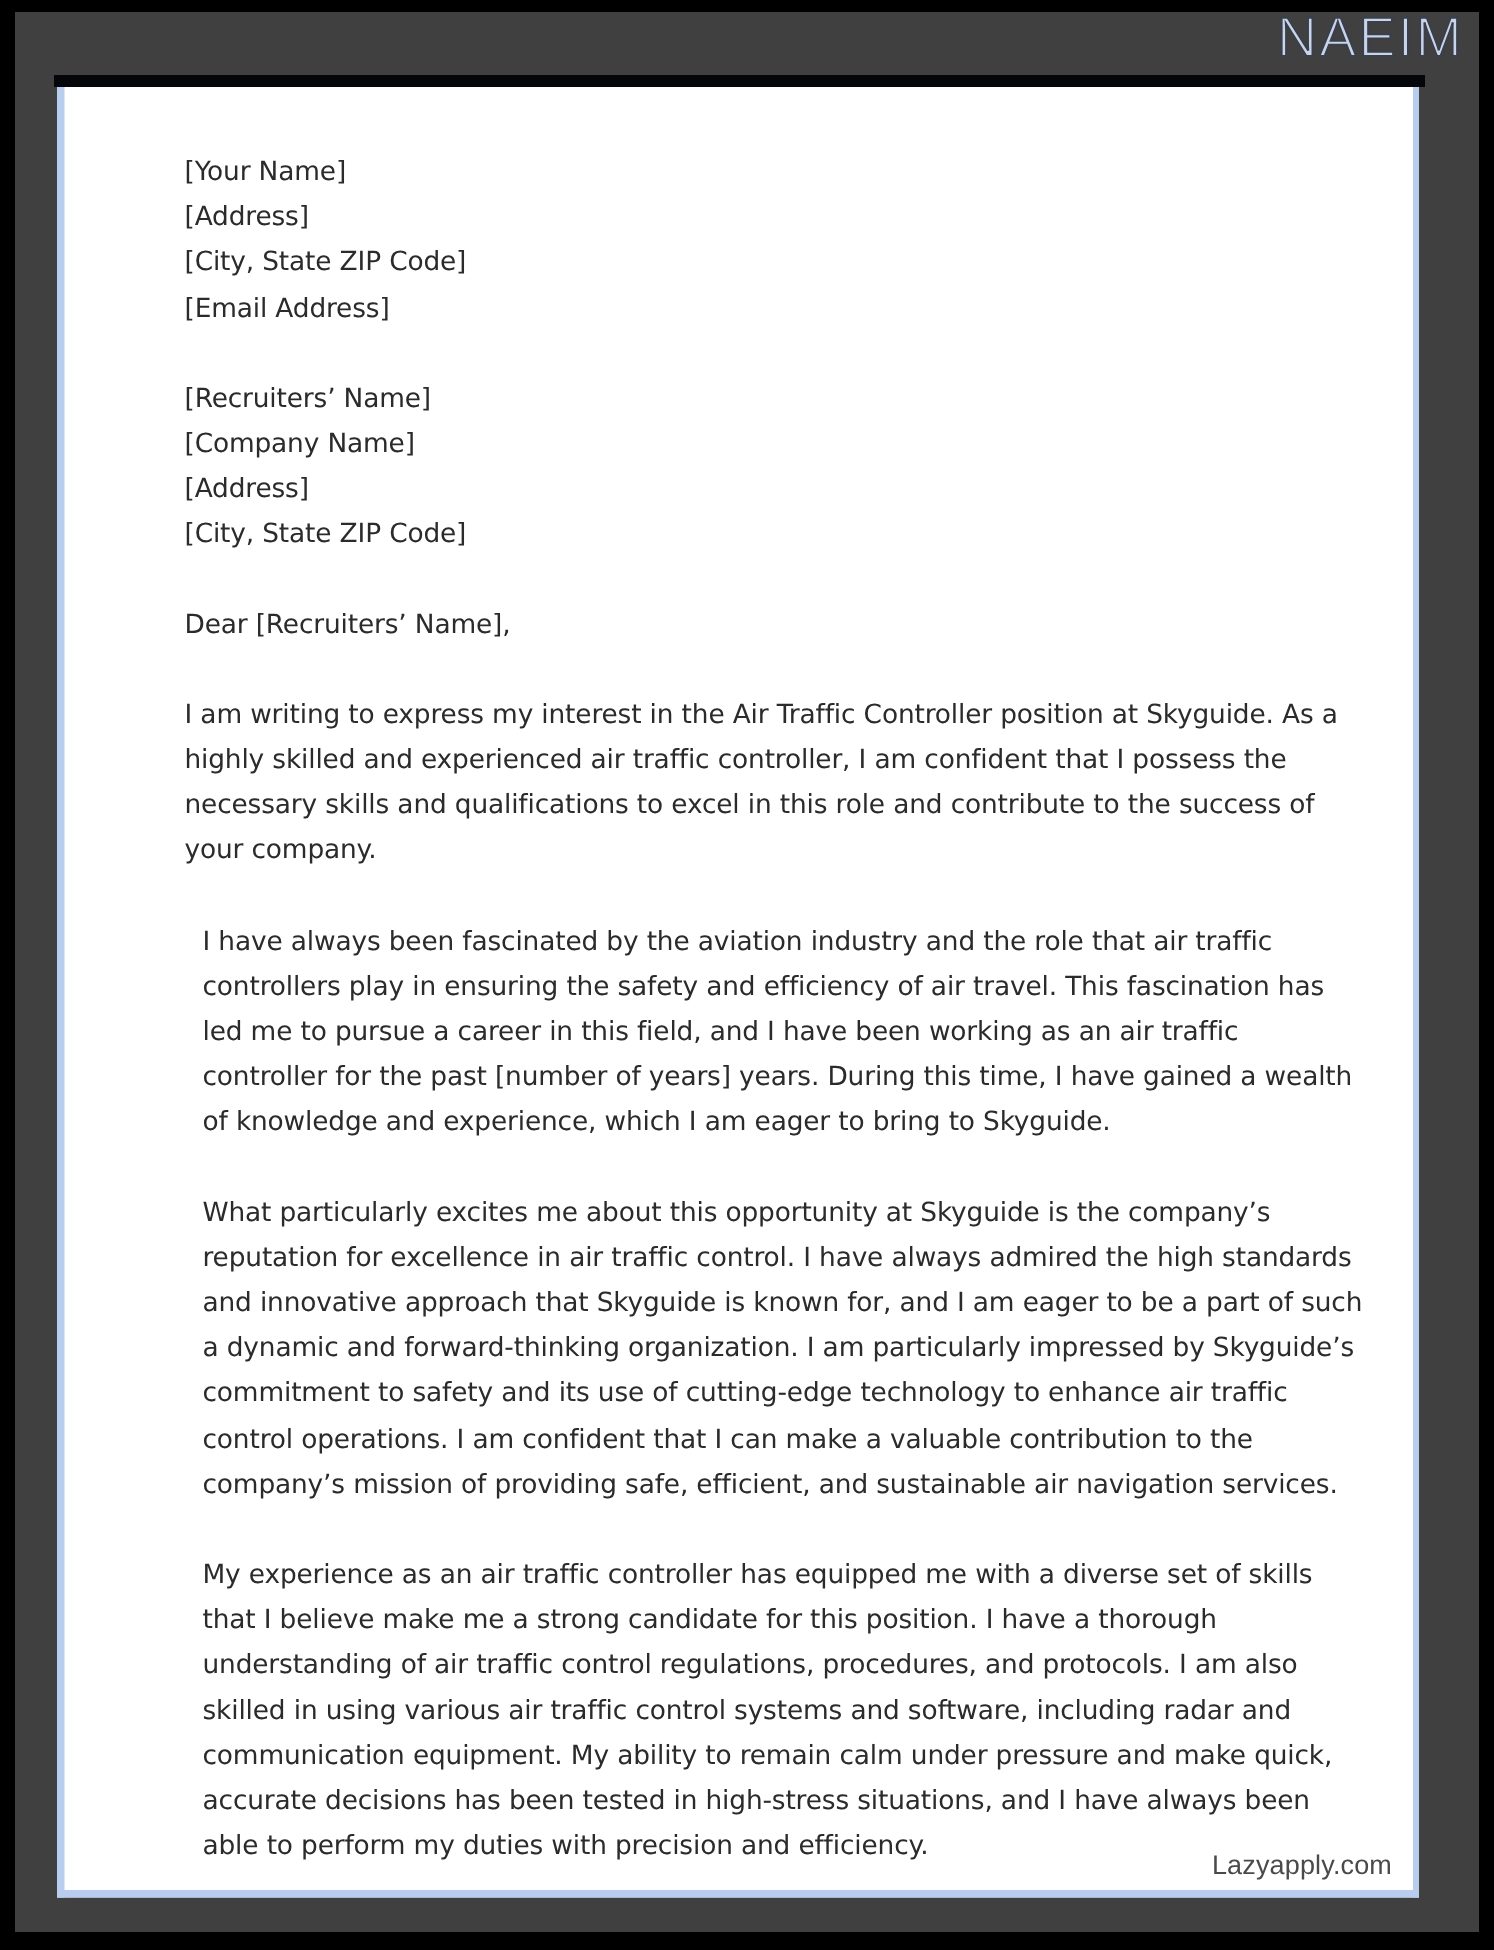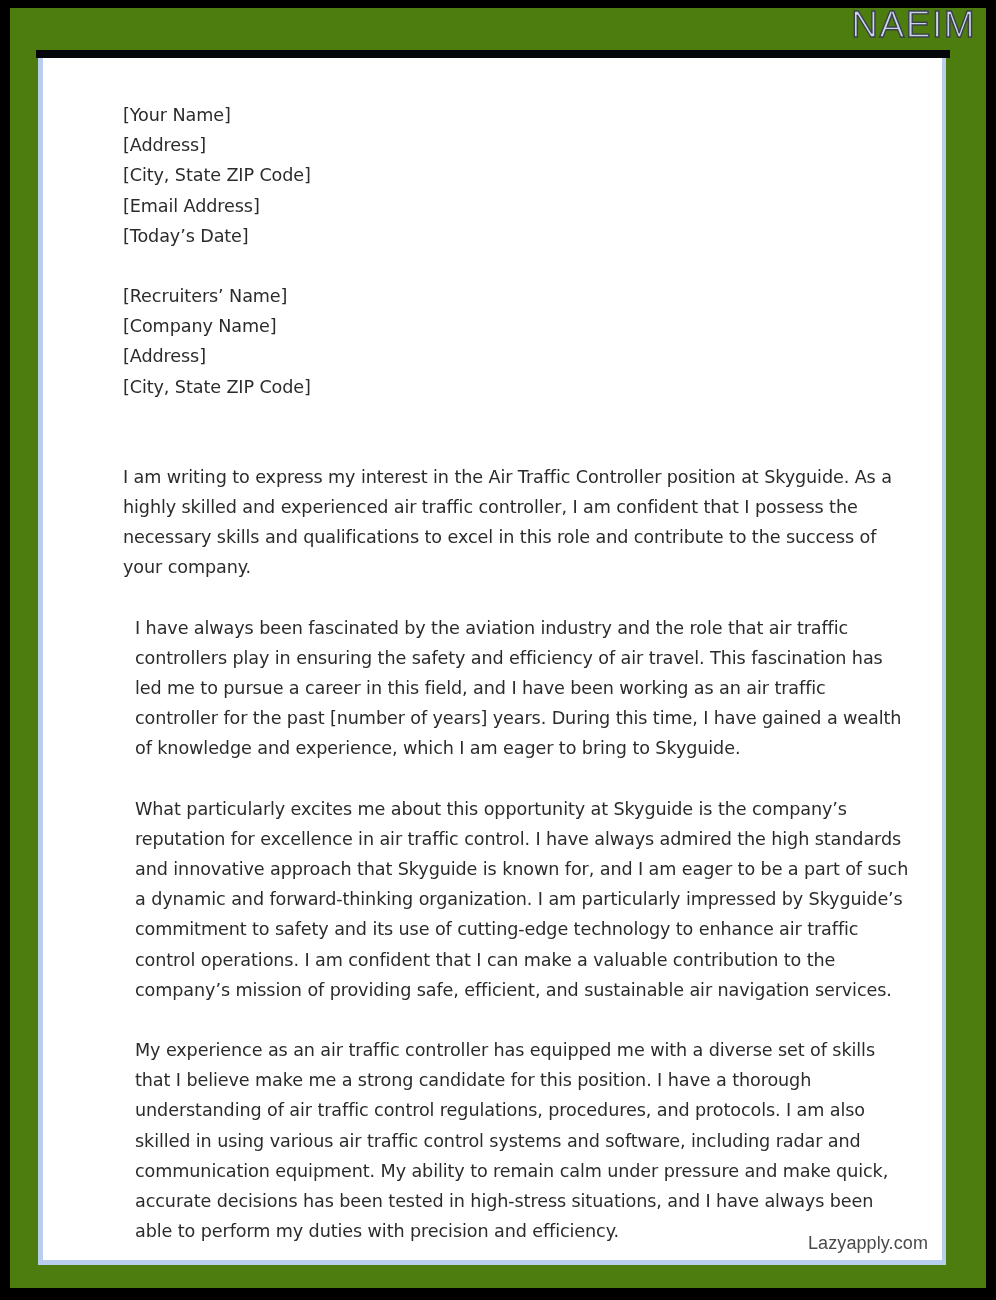--- a/index.html
+++ b/index.html
@@ -6,21 +6,21 @@
     margin: 0;
     padding: 0;
     background: #ffffff;
   }
 
   .screen {
     position: relative;
     width: 996px;
     height: 1300px;
     box-sizing: border-box;
-    background: #4d7c0f;
+    background: #404040;
     border: 10px solid #000000;
     border-top-width: 8px;
     border-bottom-width: 12px;
     overflow: hidden;
     font-family: "DejaVu Sans", sans-serif;
   }
 
   
   .brand-bar {
     position: absolute;
@@ -133,34 +133,34 @@
   <div class="page-top-rule"></div>
 
   <div class="page">
     <div class="page-inner letter-text">
 
       <div>
         <div class="addr-line">[Your Name]</div>
         <div class="addr-line">[Address]</div>
         <div class="addr-line">[City, State ZIP Code]</div>
         <div class="addr-line">[Email Address]</div>
-        <div class="addr-line">[Today’s Date]</div>
       </div>
 
       <div class="block-gap"></div>
 
       <div>
         <div class="addr-line">[Recruiters’ Name]</div>
         <div class="addr-line">[Company Name]</div>
         <div class="addr-line">[Address]</div>
         <div class="addr-line">[City, State ZIP Code]</div>
       </div>
 
       <div class="block-gap"></div>
 
+      <p class="salutation">Dear [Recruiters’ Name],</p>
 
       <div class="block-gap"></div>
 
       <p class="para">I am writing to express my interest in the Air Traffic Controller position at Skyguide. As a highly skilled and experienced air traffic controller, I am confident that I possess the necessary skills and qualifications to excel in this role and contribute to the success of your company.</p>
       <p class="para">I have always been fascinated by the aviation industry and the role that air traffic controllers play in ensuring the safety and efficiency of air travel. This fascination has led me to pursue a career in this field, and I have been working as an air traffic controller for the past [number of years] years. During this time, I have gained a wealth of knowledge and experience, which I am eager to bring to Skyguide.</p>
       <p class="para">What particularly excites me about this opportunity at Skyguide is the company’s reputation for excellence in air traffic control. I have always admired the high standards and innovative approach that Skyguide is known for, and I am eager to be a part of such a dynamic and forward-thinking organization. I am particularly impressed by Skyguide’s commitment to safety and its use of cutting-edge technology to enhance air traffic control operations. I am confident that I can make a valuable contribution to the company’s mission of providing safe, efficient, and sustainable air navigation services.</p>
       <p class="para">My experience as an air traffic controller has equipped me with a diverse set of skills that I believe make me a strong candidate for this position. I have a thorough understanding of air traffic control regulations, procedures, and protocols. I am also skilled in using various air traffic control systems and software, including radar and communication equipment. My ability to remain calm under pressure and make quick, accurate decisions has been tested in high-stress situations, and I have always been able to perform my duties with precision and efficiency.</p>
 
     </div>
 

